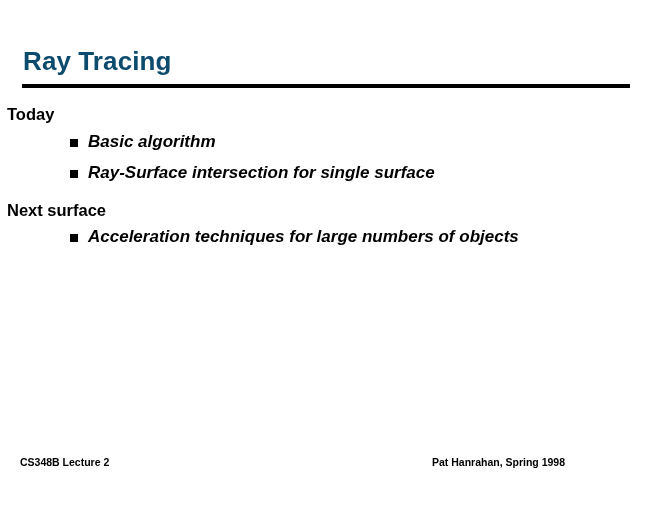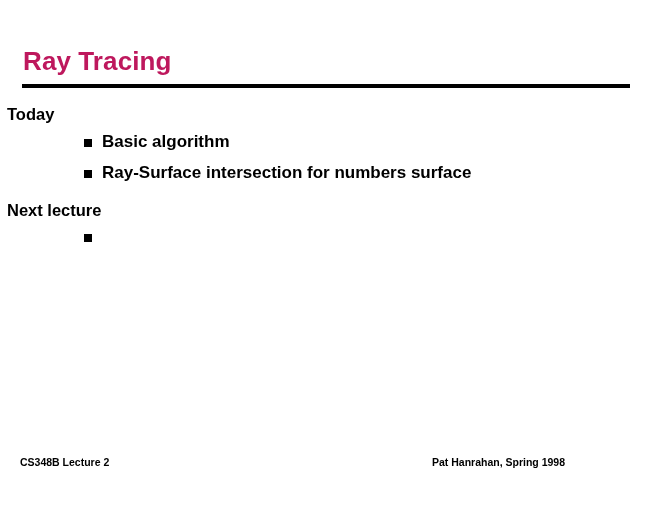--- a/index.html
+++ b/index.html
@@ -20,21 +20,21 @@
     overflow: hidden;
   }
 
   
   #slide-title {
     position: absolute;
     left: 23px;
     top: 47px;
     font-size: 26px;
     font-weight: bold;
-    color: #be185d;
+    color: #0c4a6e;
     letter-spacing: 0.1px;
     line-height: 1.1;
     white-space: nowrap;
   }
   #title-rule {
     position: absolute;
     left: 22px;
     top: 84px;
     width: 608px;
     height: 4px;
@@ -54,22 +54,23 @@
     color: #000000;
     padding-left: 7px;
     line-height: 1.0;
     margin: 0 0 10px 0;
     white-space: nowrap;
   }
   .bullet-row {
     display: flex;
     align-items: flex-start;
     padding-left: 68px;
-    margin: 0 0 14px 16px;
+    margin: 0 0 14px 2px;
     line-height: 1.0;
+    font-style: italic;
   }
   .bullet-marker {
     flex: 0 0 auto;
     width: 8px;
     height: 8px;
     background: #000000;
     margin-top: 6px;
     margin-right: 10px;
   }
   .bullet-text {
@@ -115,29 +116,30 @@
 
     <div class="section-head">Today</div>
 
     <div class="bullet-row">
       <span class="bullet-marker"></span>
       <span class="bullet-text">Basic algorithm</span>
     </div>
 
     <div class="bullet-row">
       <span class="bullet-marker"></span>
-      <span class="bullet-text">Ray-Surface intersection for numbers surface</span>
+      <span class="bullet-text">Ray-Surface intersection for single surface</span>
     </div>
 
     <div class="group-gap"></div>
 
-    <div class="section-head">Next lecture</div>
+    <div class="section-head">Next surface</div>
 
     <div class="bullet-row">
       <span class="bullet-marker"></span>
+      <span class="bullet-text">Acceleration techniques for large numbers of objects</span>
     </div>
 
   </div>
 
   <div id="footer">
     <div id="footer-left" class="footer-text">CS348B Lecture 2</div>
     <div id="footer-right" class="footer-text">Pat Hanrahan, Spring 1998</div>
   </div>
 
 </div>

